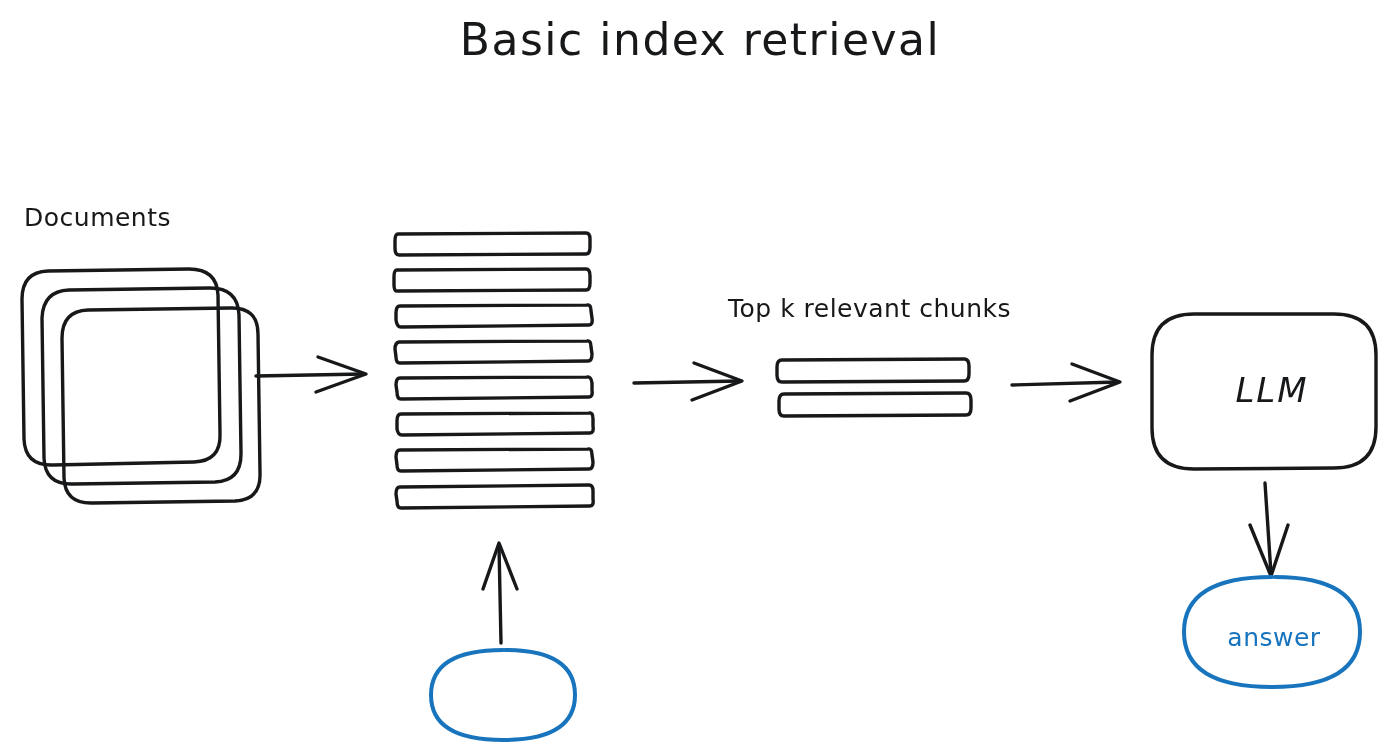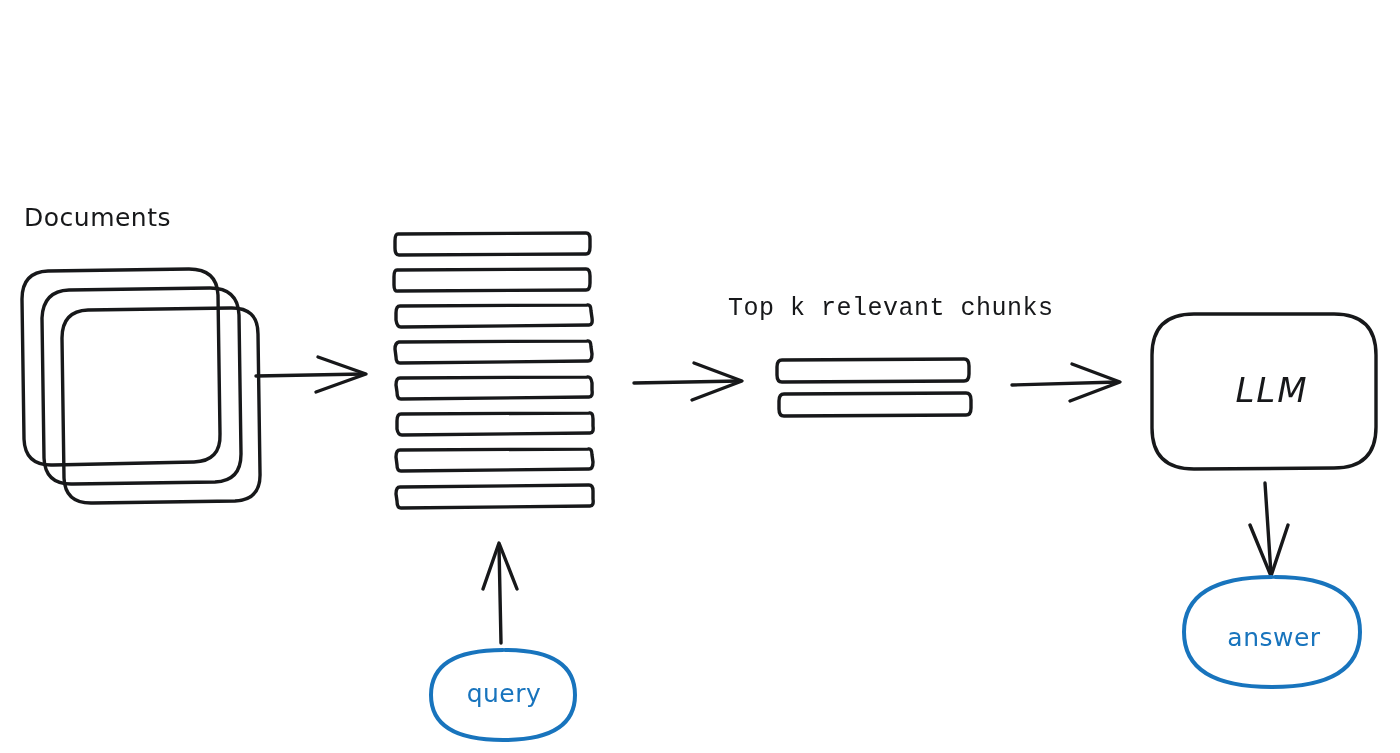--- a/index.html
+++ b/index.html
@@ -51,21 +51,20 @@
     font-size: 25px;
     left: 340px;
     top: 144px;
     text-align: center;
     width: 330px;
   }
   .t-topk {
     font-size: 25px;
     left: 728px;
     top: 294px;
-    font-family: Liberation Mono, monospace;
   }
   .t-llm {
     font-size: 34px;
     left: 1150px;
     top: 370px;
     width: 244px;
     text-align: center;
     font-style: italic;
     letter-spacing: 2px;
   }
@@ -149,25 +148,25 @@
     <g fill="none" stroke="#1874bd" stroke-width="4" stroke-linecap="round" stroke-linejoin="round">
       <g>
         <path d="M503 650 q-72 0 -72 45 q0 45 72 45 q72 0 72 -45 q0 -45 -70 -45"></path>
       </g>
       <g>
         <path d="M1272 577 q-88 0 -88 55 q0 55 88 55 q88 0 88 -55 q0 -55 -85 -55"></path>
       </g>
     </g>
   </svg>
 
+  <div class="hand-text t-title">Basic index retrieval</div>
 
   <div class="hand-text t-documents">Documents</div>
 
 
   <div class="hand-text t-topk">Top k relevant chunks</div>
 
   <div class="hand-text t-llm">LLM</div>
 
-  <div class="hand-text t-query">query</div>
 
   <div class="hand-text t-answer">answer</div>
 
 </div>
 
 </body></html>

